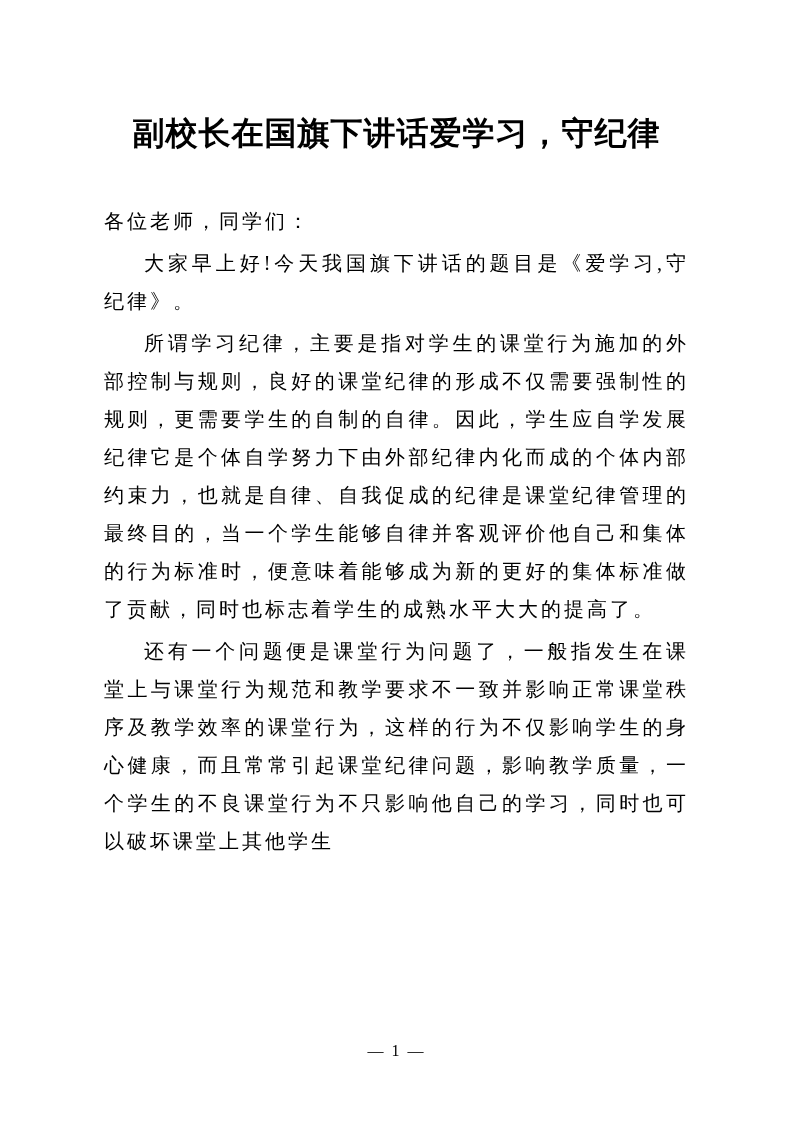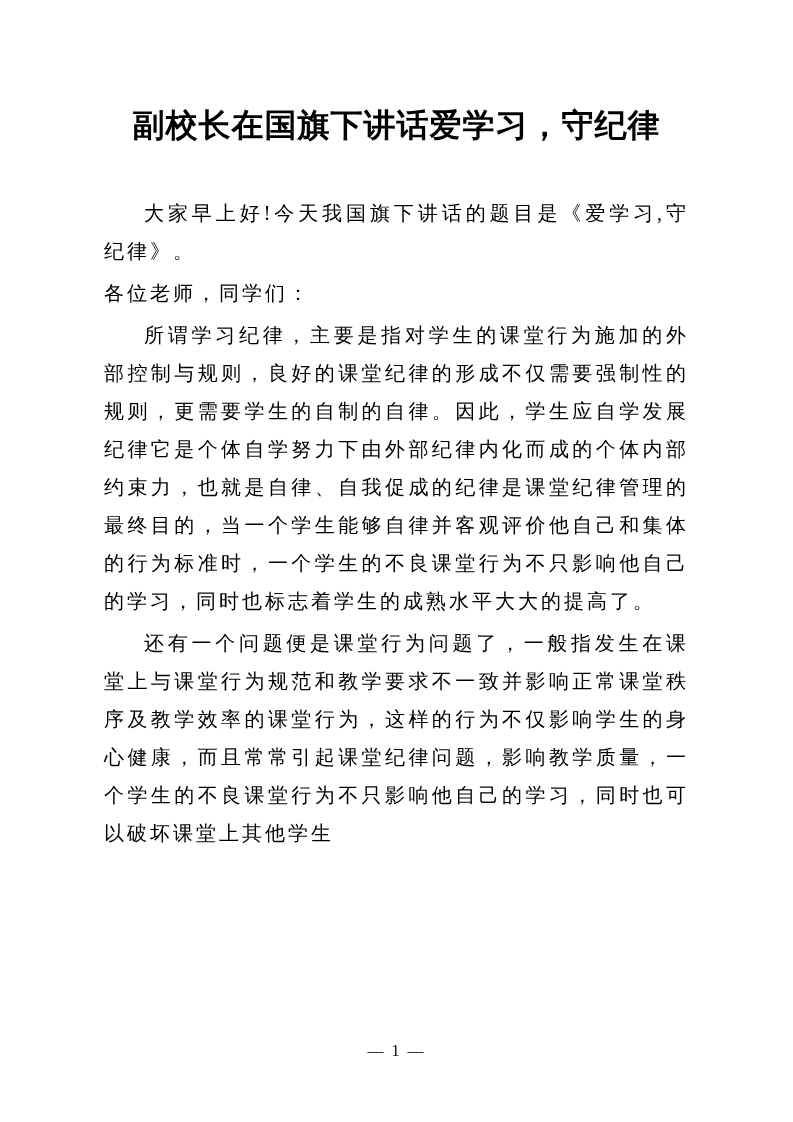--- a/index.html
+++ b/index.html
@@ -15,21 +15,21 @@
     position: relative;
     overflow: hidden;
   }
   .page {
     position: absolute;
     inset: 0;
     box-sizing: border-box;
     padding: 0 104px;
   }
   .doc-title {
-    margin: 0;
+    margin: 8px;
     padding-top: 106px;
     font-size: 32px;
     font-weight: bold;
     text-align: center;
     letter-spacing: 1px;
     line-height: 1.2;
     white-space: nowrap;
   }
   .doc-body {
     margin-top: 50px;
@@ -57,21 +57,21 @@
   }
 </style>
 </head>
 <body>
 
 <div class="page">
 
   <h1 class="doc-title">副校长在国旗下讲话爱学习，守纪律</h1>
 
   <div class="doc-body">
+    <p class="para">各位老师，同学们：</p>
     <p class="para indented">大家早上好!今天我国旗下讲话的题目是《爱学习,守纪律》。</p>
-    <p class="para">各位老师，同学们：</p>
-    <p class="para indented">所谓学习纪律，主要是指对学生的课堂行为施加的外部控制与规则，良好的课堂纪律的形成不仅需要强制性的规则，更需要学生的自制的自律。因此，学生应自学发展纪律它是个体自学努力下由外部纪律内化而成的个体内部约束力，也就是自律、自我促成的纪律是课堂纪律管理的最终目的，当一个学生能够自律并客观评价他自己和集体的行为标准时，一个学生的不良课堂行为不只影响他自己的学习，同时也标志着学生的成熟水平大大的提高了。</p>
+    <p class="para indented">所谓学习纪律，主要是指对学生的课堂行为施加的外部控制与规则，良好的课堂纪律的形成不仅需要强制性的规则，更需要学生的自制的自律。因此，学生应自学发展纪律它是个体自学努力下由外部纪律内化而成的个体内部约束力，也就是自律、自我促成的纪律是课堂纪律管理的最终目的，当一个学生能够自律并客观评价他自己和集体的行为标准时，便意味着能够成为新的更好的集体标准做了贡献，同时也标志着学生的成熟水平大大的提高了。</p>
     <p class="para indented">还有一个问题便是课堂行为问题了，一般指发生在课堂上与课堂行为规范和教学要求不一致并影响正常课堂秩序及教学效率的课堂行为，这样的行为不仅影响学生的身心健康，而且常常引起课堂纪律问题，影响教学质量，一个学生的不良课堂行为不只影响他自己的学习，同时也可以破坏课堂上其他学生</p>
   </div>
 
   <div class="page-footer">— 1 —</div>
 
 </div>
 
 </body></html>

